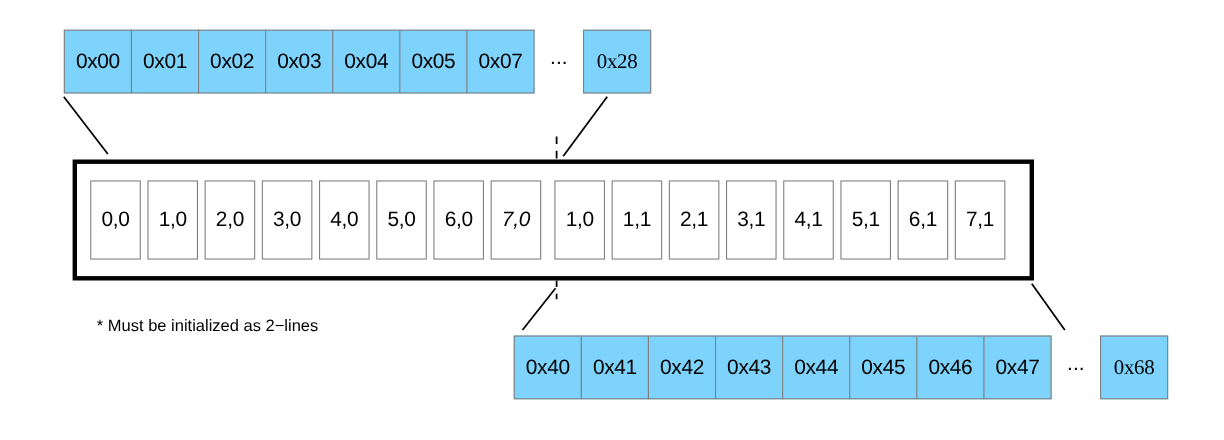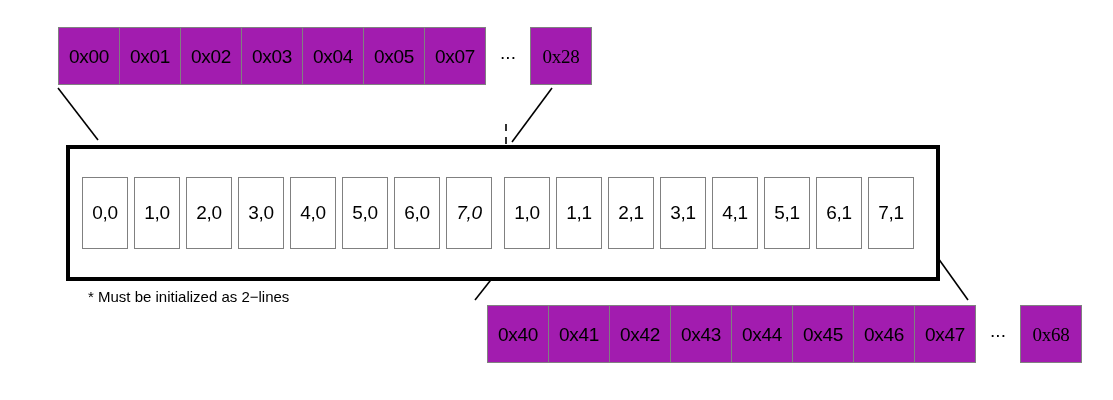--- a/index.html
+++ b/index.html
@@ -31,21 +31,21 @@
   .addr-row {
     position: absolute;
     display: flex;
     align-items: stretch;
   }
   .addr-cell {
     width: 62px;
     height: 58px;
     box-sizing: border-box;
     border: 1px solid #808080;
-    background: #a21caf;
+    background: #7dd3fc;
     display: flex;
     align-items: center;
     justify-content: center;
     font-size: 19px;
     line-height: 1;
     letter-spacing: -0.3px;
     margin-left: -1px;
   }
   .addr-cell:first-child { margin-left: 0; }
   .addr-ellipsis {
@@ -62,21 +62,21 @@
     margin-left: 0;
     font-family: Liberation Serif, serif;
   }
 
   
   #cache-bar {
     position: absolute;
     left: 66px;
     top: 145px;
     width: 874px;
-    height: 136px;
+    height: 110px;
     box-sizing: border-box;
     border: 4px solid #000000;
     background: #ffffff;
     display: flex;
     align-items: center;
     padding: 0 12px;
   }
   .word-cell {
     width: 46px;
     height: 72px;
@@ -147,21 +147,21 @@
     <div class="word-cell">2,1</div>
     <div class="word-cell">3,1</div>
     <div class="word-cell">4,1</div>
     <div class="word-cell">5,1</div>
     <div class="word-cell">6,1</div>
     <div class="word-cell">7,1</div>
   </div>
 
   <div id="note">* Must be initialized as 2−lines</div>
 
-  <div class="addr-row" id="bottom-row" style="left:487px; top:305px;border-radius:27px;">
+  <div class="addr-row" id="bottom-row" style="left:467px; top:305px;border-radius:27px;">
     <div class="addr-cell">0x40</div>
     <div class="addr-cell">0x41</div>
     <div class="addr-cell">0x42</div>
     <div class="addr-cell">0x43</div>
     <div class="addr-cell">0x44</div>
     <div class="addr-cell">0x45</div>
     <div class="addr-cell">0x46</div>
     <div class="addr-cell">0x47</div>
     <div class="addr-ellipsis">...</div>
     <div class="addr-cell standalone">0x68</div>

